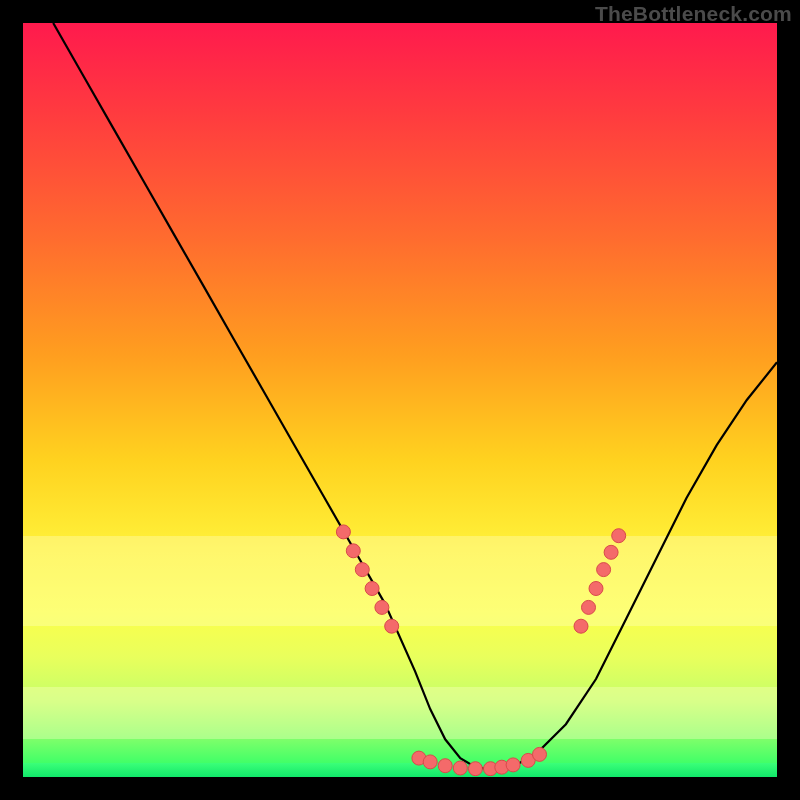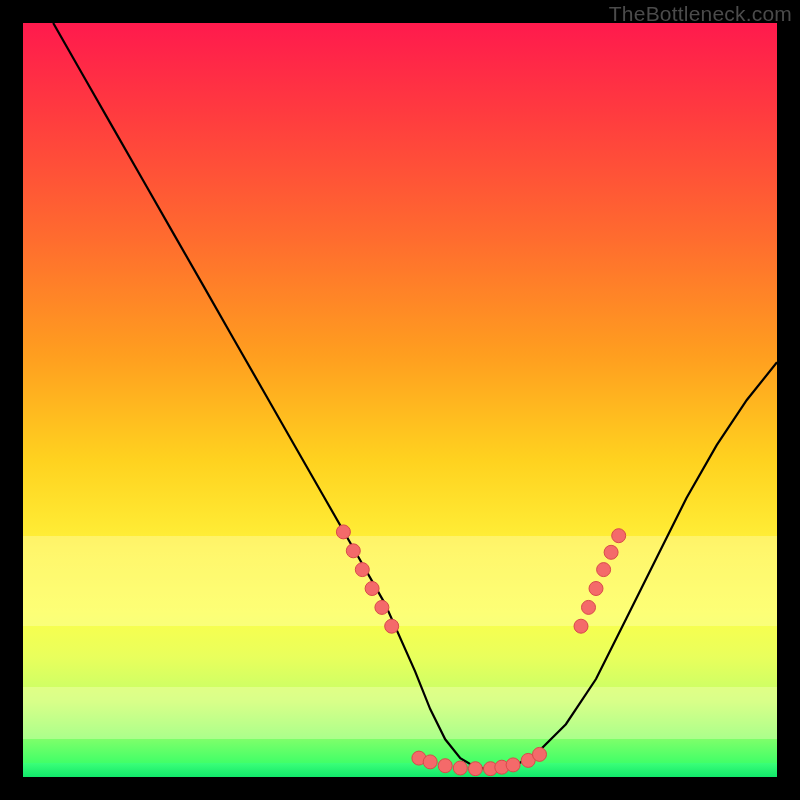--- a/index.html
+++ b/index.html
@@ -60,21 +60,21 @@
     top: 0;
     width: 754px;
     height: 754px;
   }
   .watermark {
     position: absolute;
     top: 2px;
     right: 8px;
     color: #4b4b4b;
     font-size: 21px;
-    font-weight: 400;
+    font-weight: 700;
     letter-spacing: 0.2px;
   }
 </style>
 </head>
 <body>
 
 <div class="frame">
   <div class="plot"></div>
   <div id="bands-host">
       <div class="pale-band" style="top: 512.7px; height: 90.5px;"></div>

